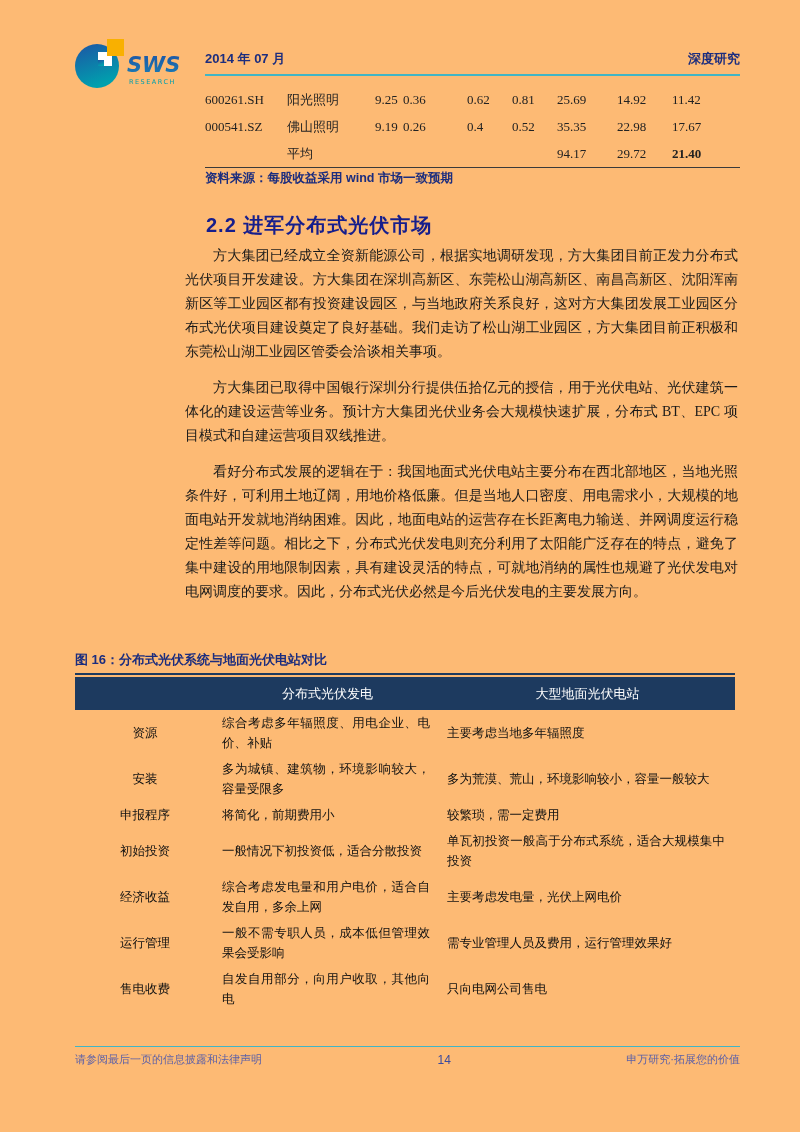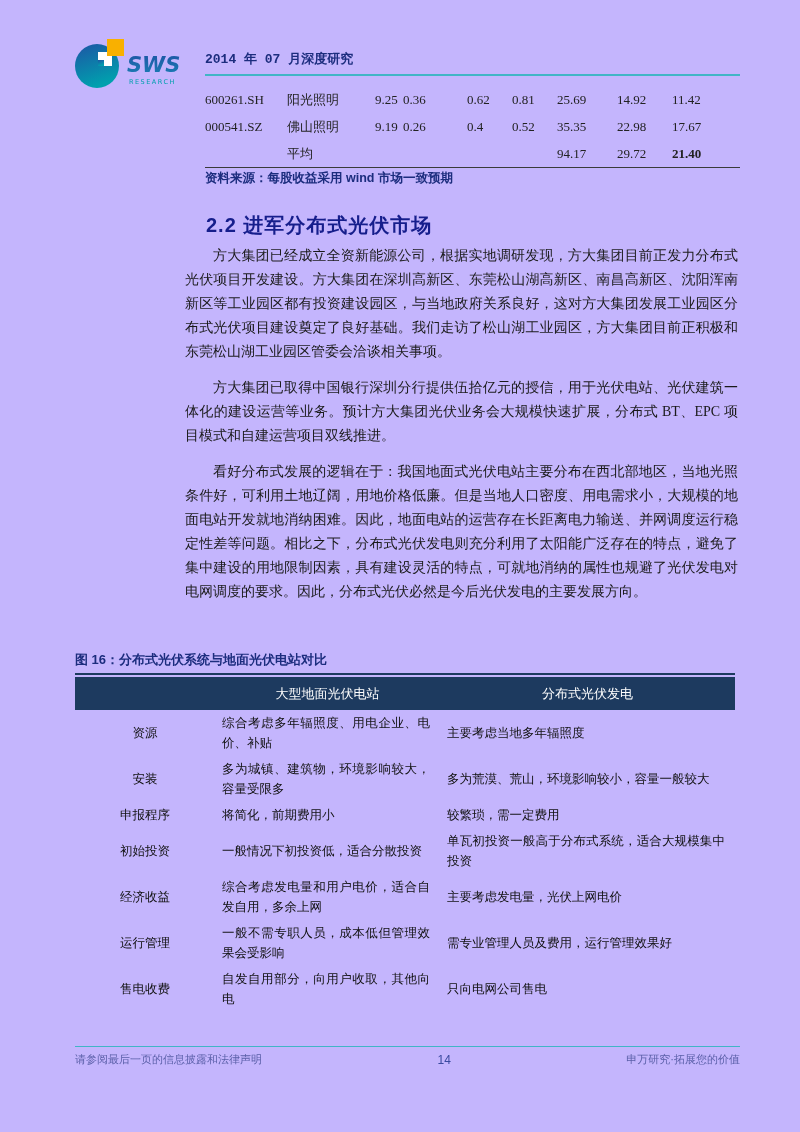--- a/index.html
+++ b/index.html
@@ -1,27 +1,27 @@
 <!DOCTYPE html>
 <html><head>
 <meta charset="utf-8">
 <style>
   html,body{margin:0;padding:0;background:#e8e8e8;}
   .page{
-    position:relative;width:800px;height:1132px;background:#c4b5fd;
+    position:relative;width:800px;height:1132px;background:#fdba74;
     margin:0 auto;overflow:hidden;
     font-family:"Liberation Serif",serif;color:#1a1a1a;
   }
   
   .logo{position:absolute;left:72px;top:34px;}
   .header-main{
     position:absolute;left:205px;top:50px;width:535px;
-    display:flex;align-items:flex-end;
+    display:flex;justify-content:space-between;align-items:flex-end;
     border-bottom:2px solid #41b5c5;padding-bottom:6px;
-    font-family:Liberation Mono, monospace;
+    font-family:Liberation Sans, sans-serif;
   }
   .hdr-date,.hdr-type{font-size:13px;font-weight:bold;color:#1c2d7e;}
   
   .mini-table{
     position:absolute;left:205px;top:86px;width:517px;padding-right:18px;
     border-bottom:1px solid #3a3a3a;font-size:13px;color:#222;
   }
   .mt-row{
     display:grid;grid-template-columns:80px 90px 28px 64px 45px 45px 60px 55px 50px;
     height:27px;align-items:center;
@@ -146,22 +146,22 @@
   <div class="body-text">
     <p>方大集团已经成立全资新能源公司，根据实地调研发现，方大集团目前正发力分布式光伏项目开发建设。方大集团在深圳高新区、东莞松山湖高新区、南昌高新区、沈阳浑南新区等工业园区都有投资建设园区，与当地政府关系良好，这对方大集团发展工业园区分布式光伏项目建设奠定了良好基础。我们走访了松山湖工业园区，方大集团目前正积极和东莞松山湖工业园区管委会洽谈相关事项。</p>
     <p>方大集团已取得中国银行深圳分行提供伍拾亿元的授信，用于光伏电站、光伏建筑一体化的建设运营等业务。预计方大集团光伏业务会大规模快速扩展，分布式 BT、EPC 项目模式和自建运营项目双线推进。</p>
     <p>看好分布式发展的逻辑在于：我国地面式光伏电站主要分布在西北部地区，当地光照条件好，可利用土地辽阔，用地价格低廉。但是当地人口密度、用电需求小，大规模的地面电站开发就地消纳困难。因此，地面电站的运营存在长距离电力输送、并网调度运行稳定性差等问题。相比之下，分布式光伏发电则充分利用了太阳能广泛存在的特点，避免了集中建设的用地限制因素，具有建设灵活的特点，可就地消纳的属性也规避了光伏发电对电网调度的要求。因此，分布式光伏必然是今后光伏发电的主要发展方向。</p>
   </div>
 
   <div class="figure">
     <div class="fig-title">图 16：分布式光伏系统与地面光伏电站对比</div>
     <div class="cmp-header">
       <span class="h"></span>
+      <span class="h">分布式光伏发电</span>
       <span class="h">大型地面光伏电站</span>
-      <span class="h">分布式光伏发电</span>
     </div>
     <div class="cmp-row">
       <span class="cmp-label">资源</span>
       <span class="cmp-cell">综合考虑多年辐照度、用电企业、电价、补贴</span>
       <span class="cmp-cell">主要考虑当地多年辐照度</span>
     </div>
     <div class="cmp-row">
       <span class="cmp-label">安装</span>
       <span class="cmp-cell">多为城镇、建筑物，环境影响较大，容量受限多</span>
       <span class="cmp-cell">多为荒漠、荒山，环境影响较小，容量一般较大</span>

